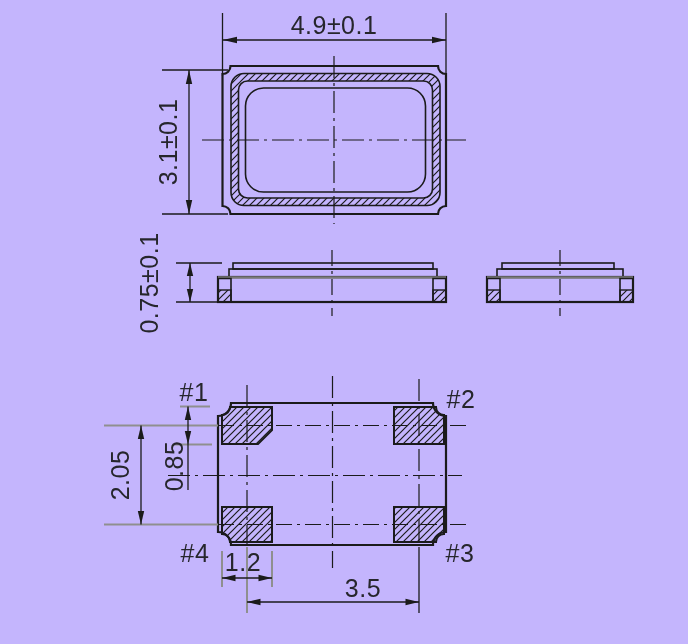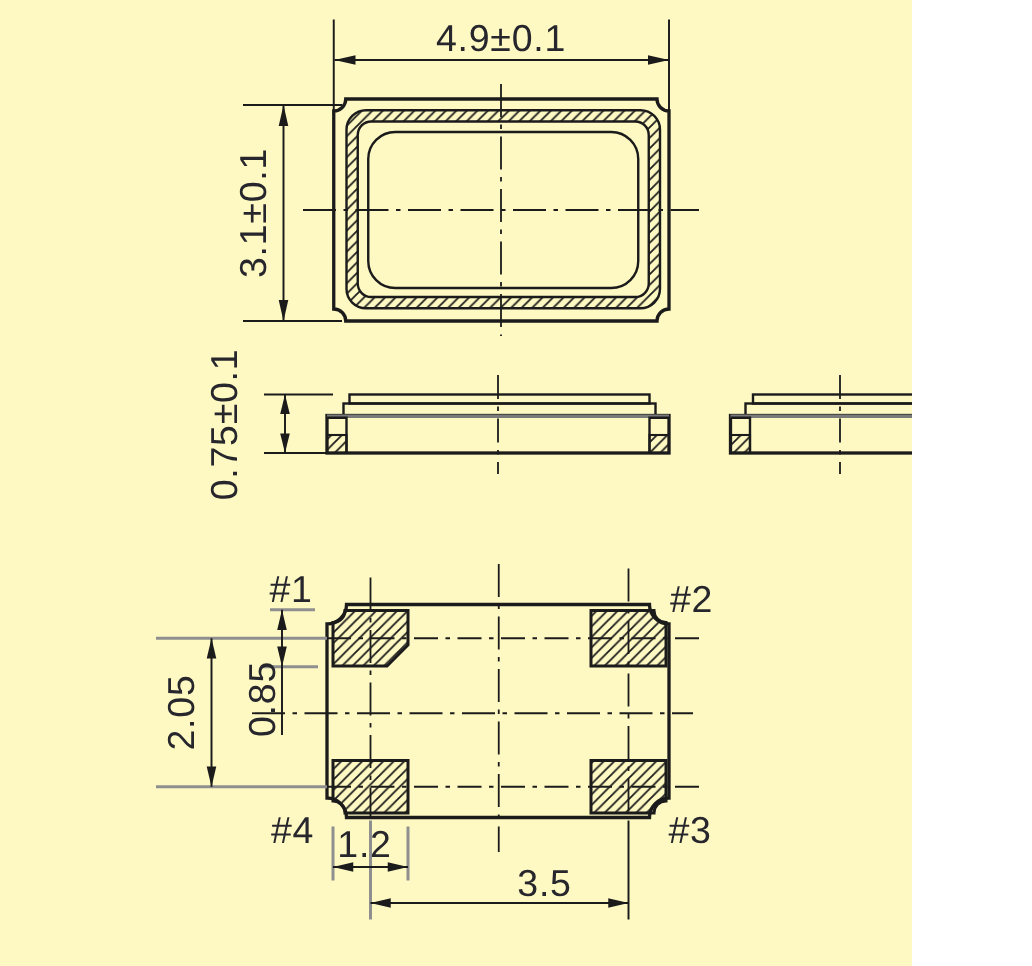--- a/index.html
+++ b/index.html
@@ -1,18 +1,18 @@
 <!DOCTYPE html>
 <html><head>
 <meta charset="utf-8">
 <style>
   html,body { margin:0; padding:0; }
   .canvas {
-    position:relative; width:608px; height:644px;
-    background:#fef9c3; overflow:hidden;
+    position:relative; width:688px; height:644px;
+    background:#c4b5fd; overflow:hidden;
   }
   svg { display:block; }
   svg text {
     font-family:"Liberation Sans", sans-serif;
     font-size:25px; fill:#26262c; letter-spacing:0.5px;
   }
   .ol   { fill:none; stroke:#1b1b1b; stroke-width:2.2; }  
   .md   { fill:none; stroke:#1b1b1b; stroke-width:1.6; }  
   .tn   { fill:none; stroke:#1b1b1b; stroke-width:1.3; }  
   .gy   { fill:none; stroke:#8f8f8f; stroke-width:2;   }  

